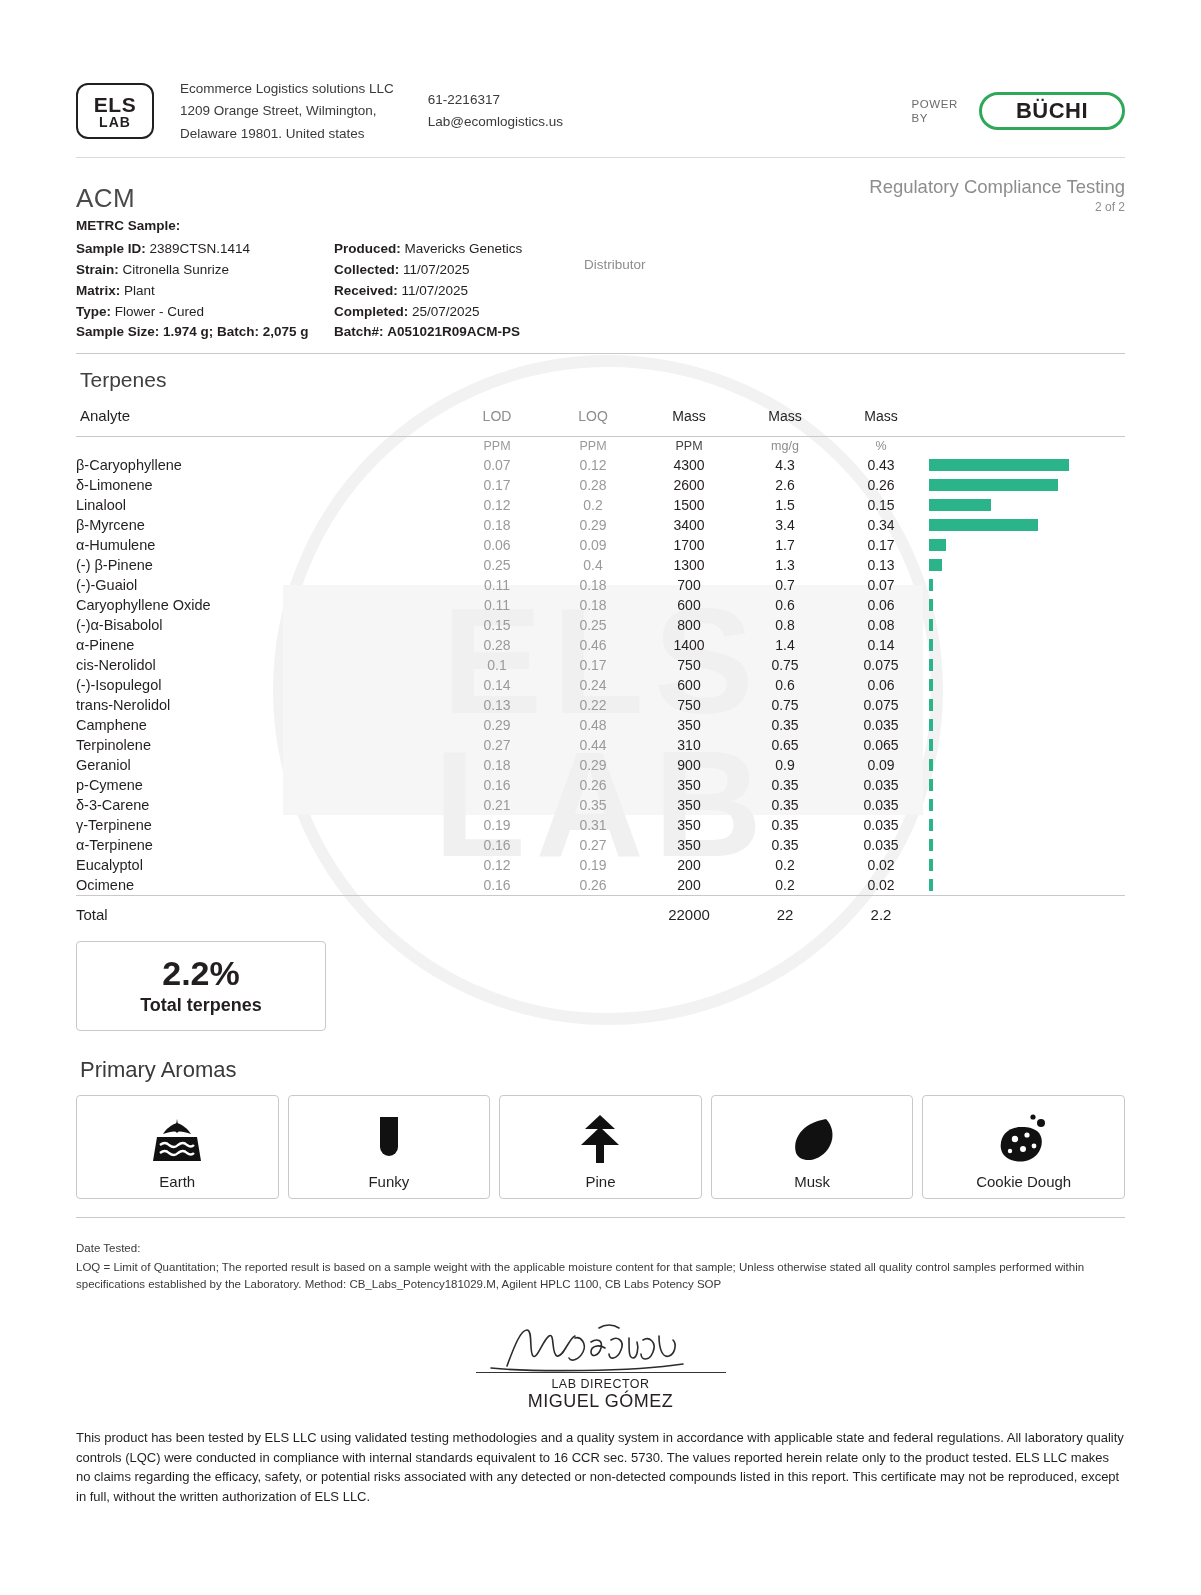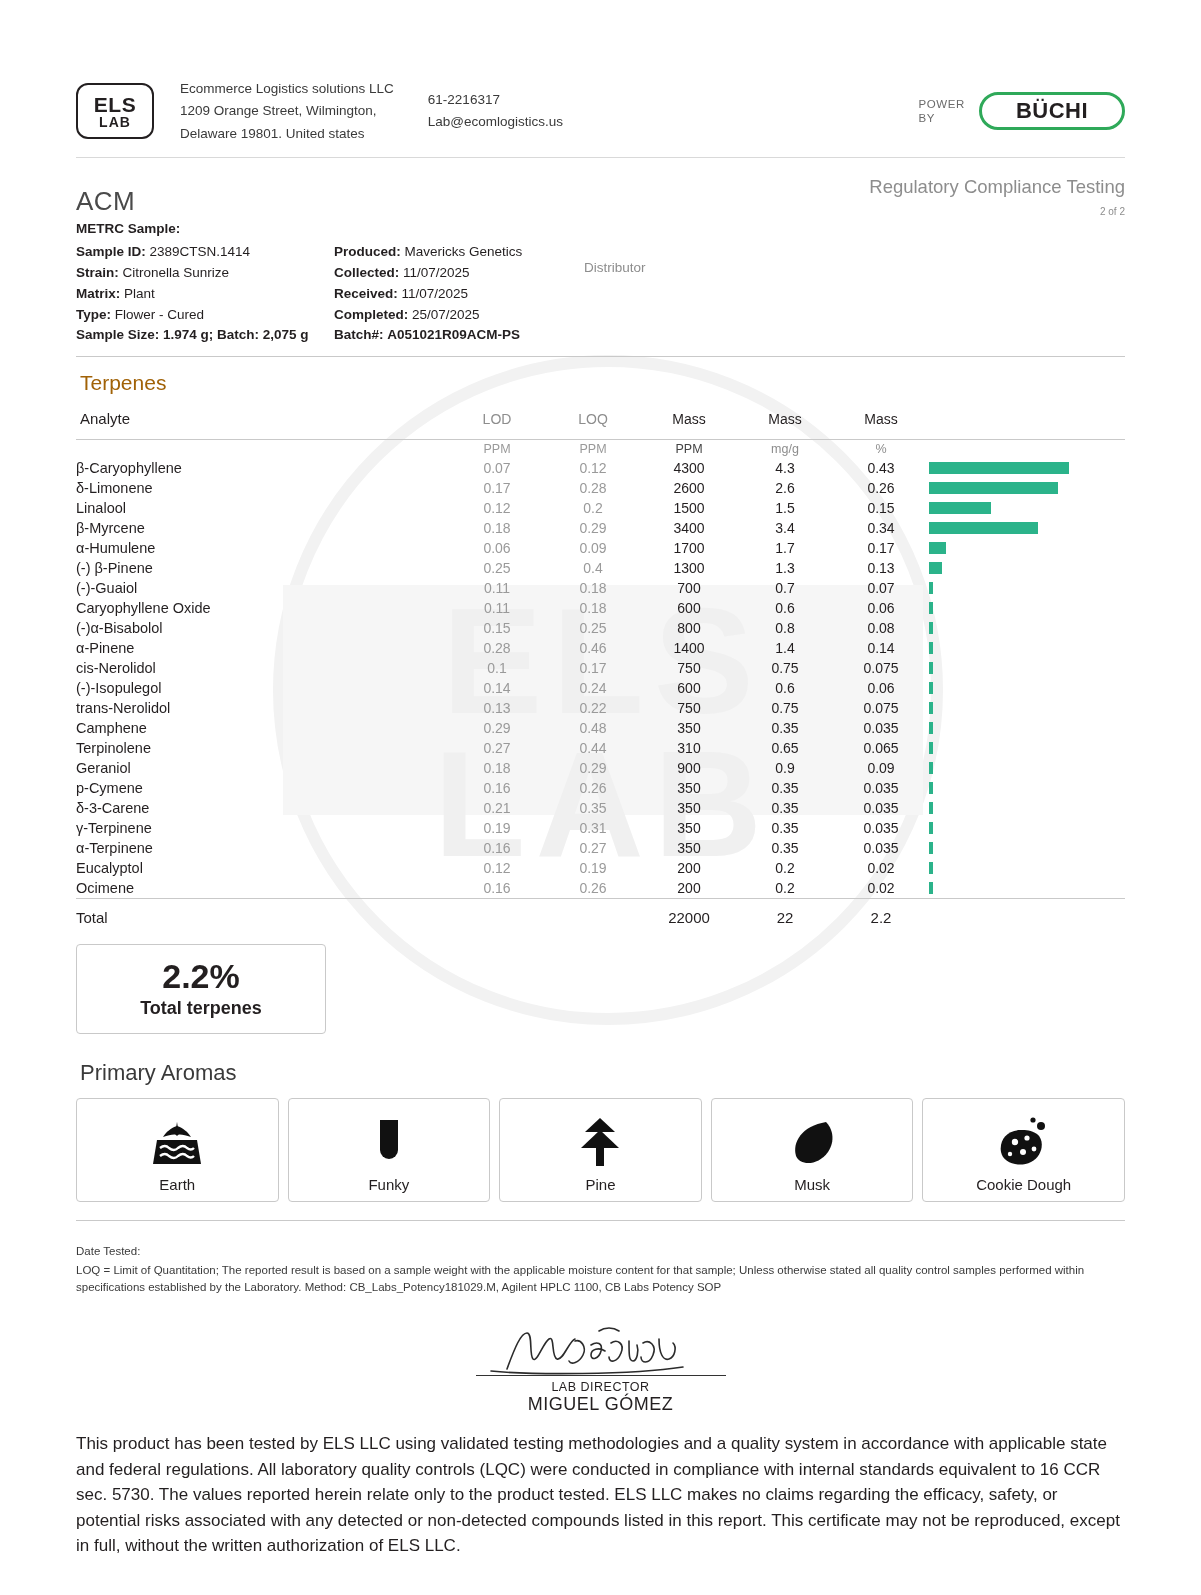--- a/index.html
+++ b/index.html
@@ -87,20 +87,21 @@
   .contact {
     margin-left: 34px;
     font-size: 13.5px;
     line-height: 1.65;
     color: #3a3a3a;
   }
   .power {
     margin-left: auto;
     display: flex;
     align-items: center;
+    gap: 7px;
   }
   .power-by {
     font-size: 11.5px;
     line-height: 1.25;
     color: #6b6b6b;
     letter-spacing: 0.6px;
     text-align: left;
     margin-right: 14px;
   }
   .buchi {
@@ -119,21 +120,21 @@
     align-items: flex-end;
     margin-top: 18px;
   }
   .acm { font-size: 26px; color: #4a4a4a; letter-spacing: 0.5px; }
   .regtest {
     margin-left: auto;
     text-align: right;
     color: #8d8d8d;
   }
   .regtest .rt1 { font-size: 18.5px; }
-  .regtest .rt2 { font-size: 10px; margin-top: 8px; }
+  .regtest .rt2 { font-size: 12px; margin-top: 2px; }
 
   .metrc { font-size: 13.5px; margin-top: 4px; font-weight: bold; }
 
   .info {
     display: flex;
     margin-top: 6px;
     padding-bottom: 10px;
     font-size: 13.5px;
   }
   .info-col { line-height: 1.55; }
@@ -141,21 +142,21 @@
   .info-col.c2 { width: 250px; }
   .info-col.c3 { color: #8d8d8d; padding-top: 16px; }
   .info-col b { font-weight: bold; }
   .info-row { white-space: nowrap; }
 
   .rule { border-top: 1px solid #c9c9c9; }
 
   
   .sec-title {
     font-size: 21px;
-    color: #a16207;
+    color: #404040;
     margin: 14px 0 14px 4px;
   }
 
   table.terp {
     width: 100%;
     border-collapse: collapse;
     font-size: 14px;
   }
   table.terp th {
     font-weight: normal;
@@ -233,21 +234,21 @@
     width: 250px;
     border-top: 1px solid #333;
     margin: 0 auto;
   }
   .sig-svg { display: block; margin: 0 auto -6px; }
   .sig-title { font-size: 12.5px; letter-spacing: 0.5px; margin-top: 4px; }
   .sig-name { font-size: 18px; letter-spacing: 0.5px; }
 
   .disclaimer {
     margin-top: 16px;
-    font-size: 17px;
+    font-size: 13px;
     line-height: 1.5;
     color: #231f20;
   }
 </style>
 </head>
 <body>
 
 <div class="page">
 
   <div class="watermark">

